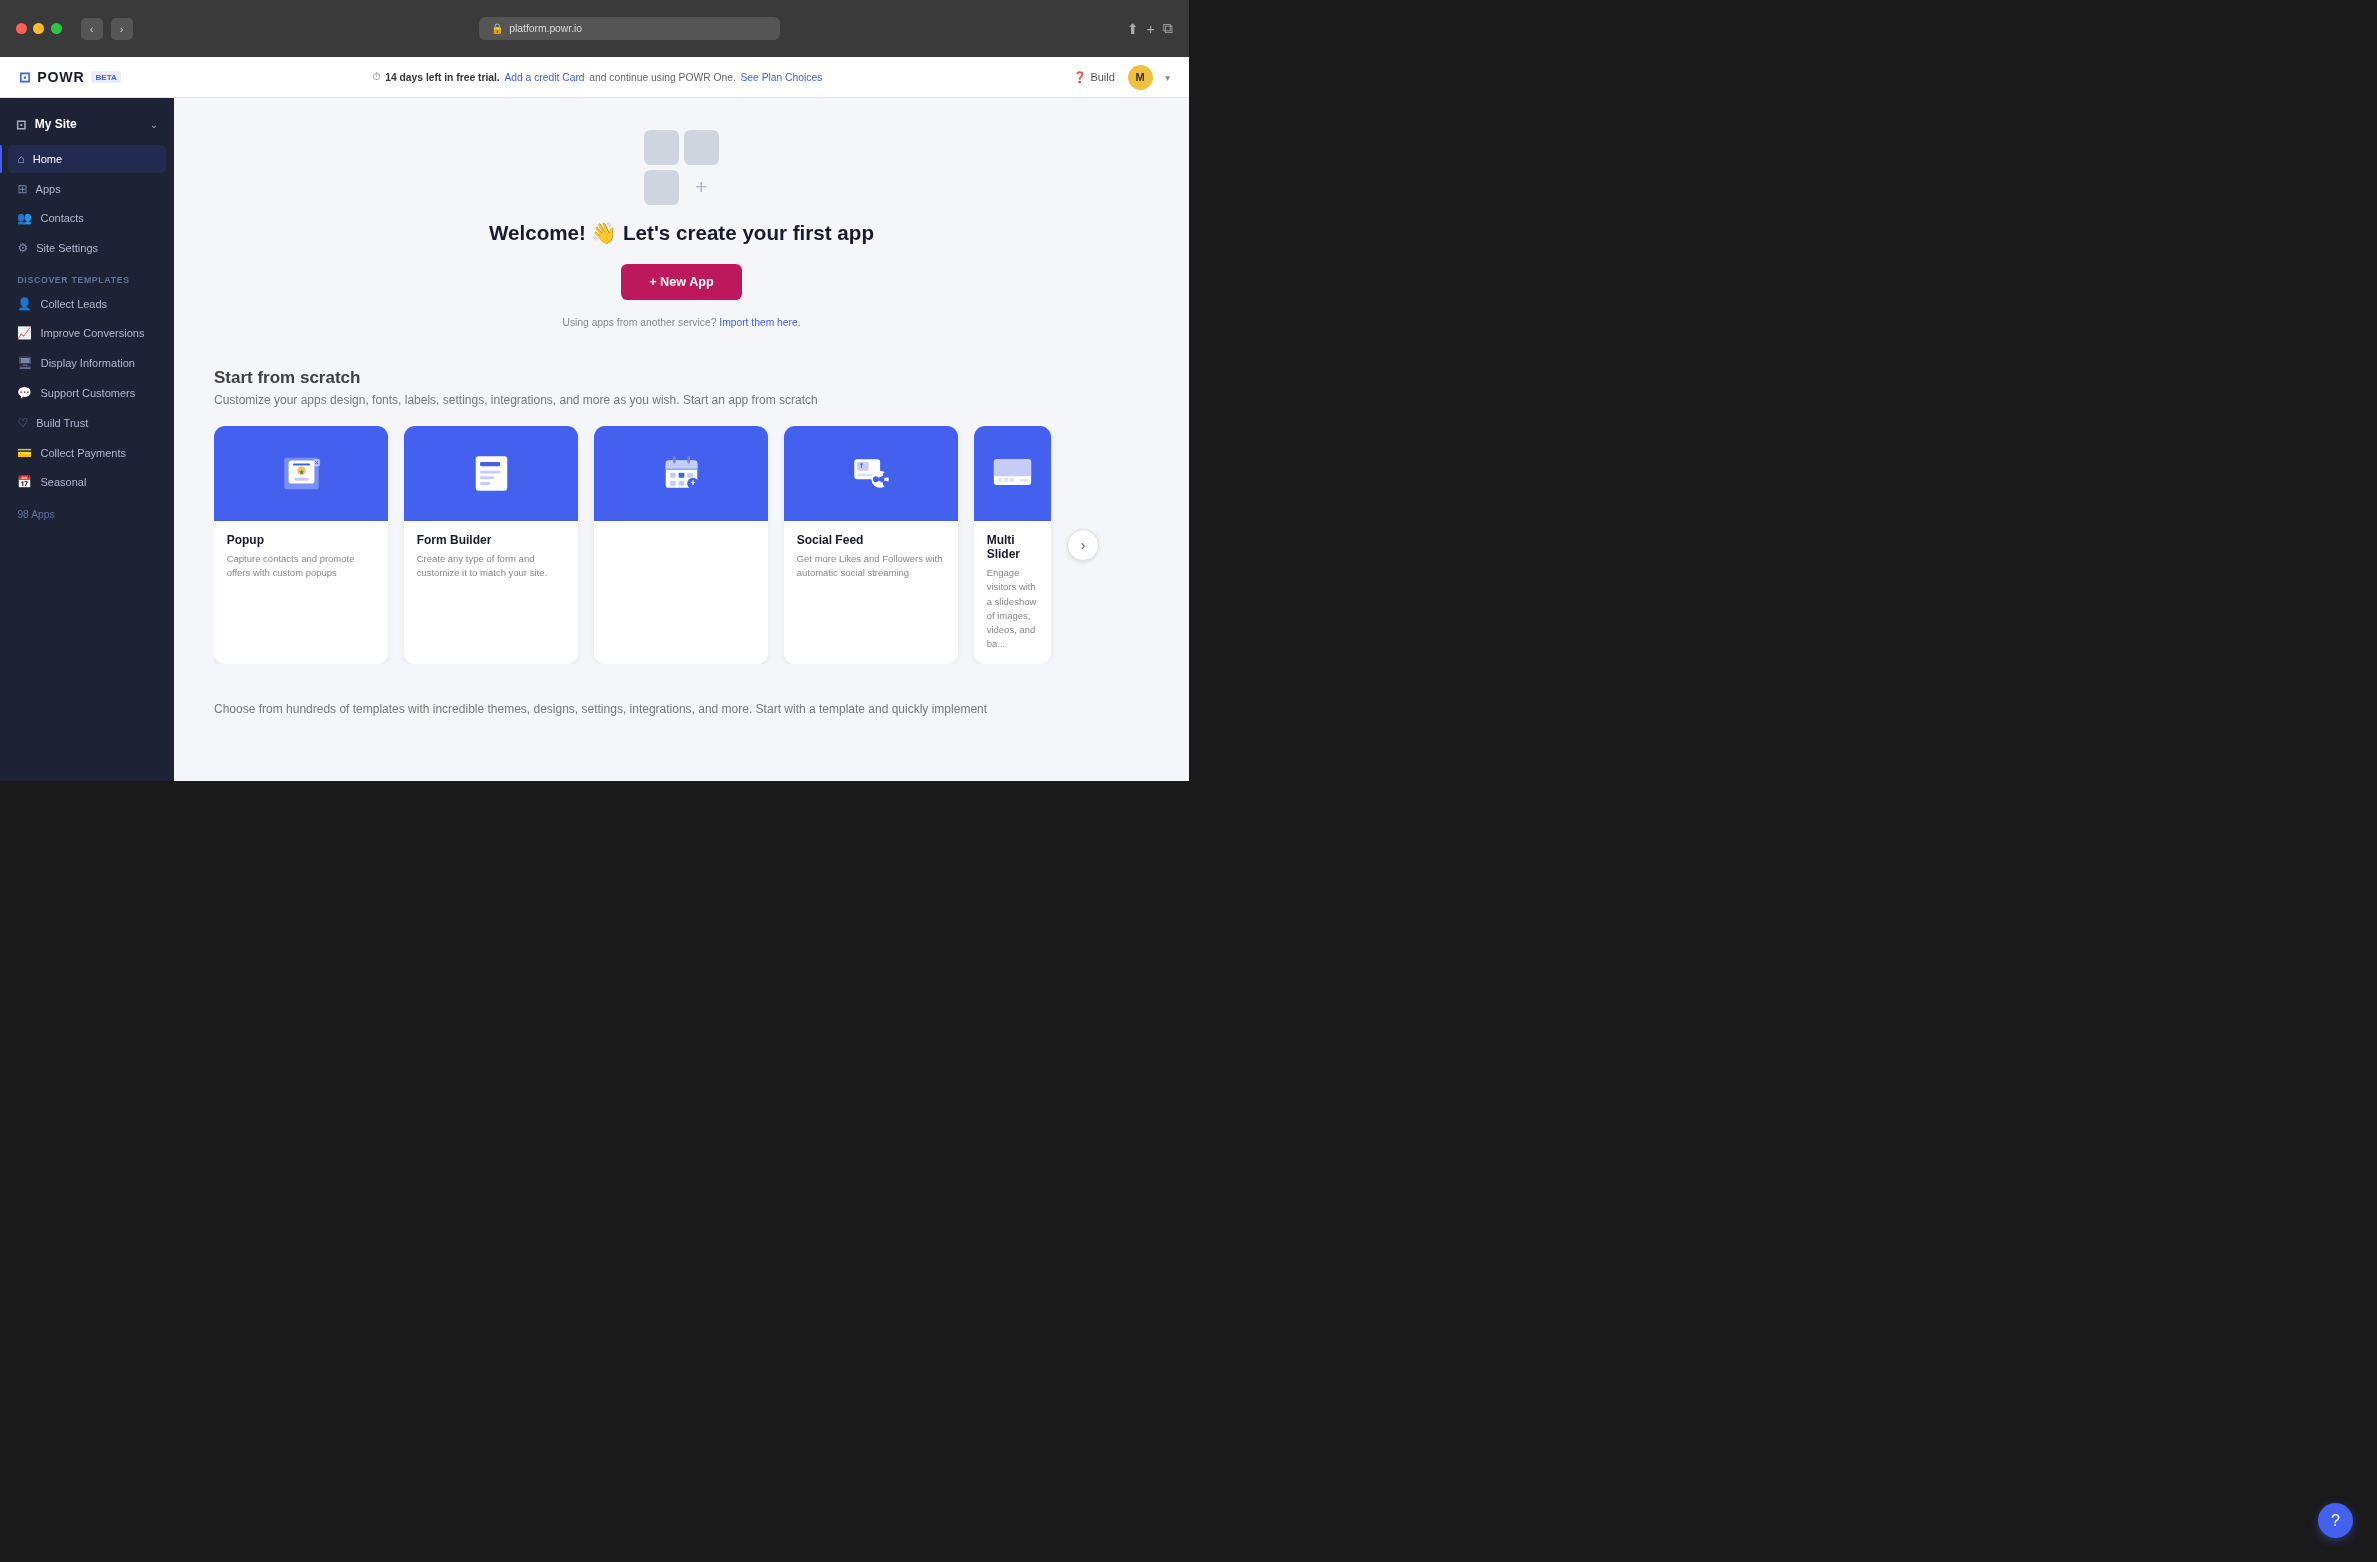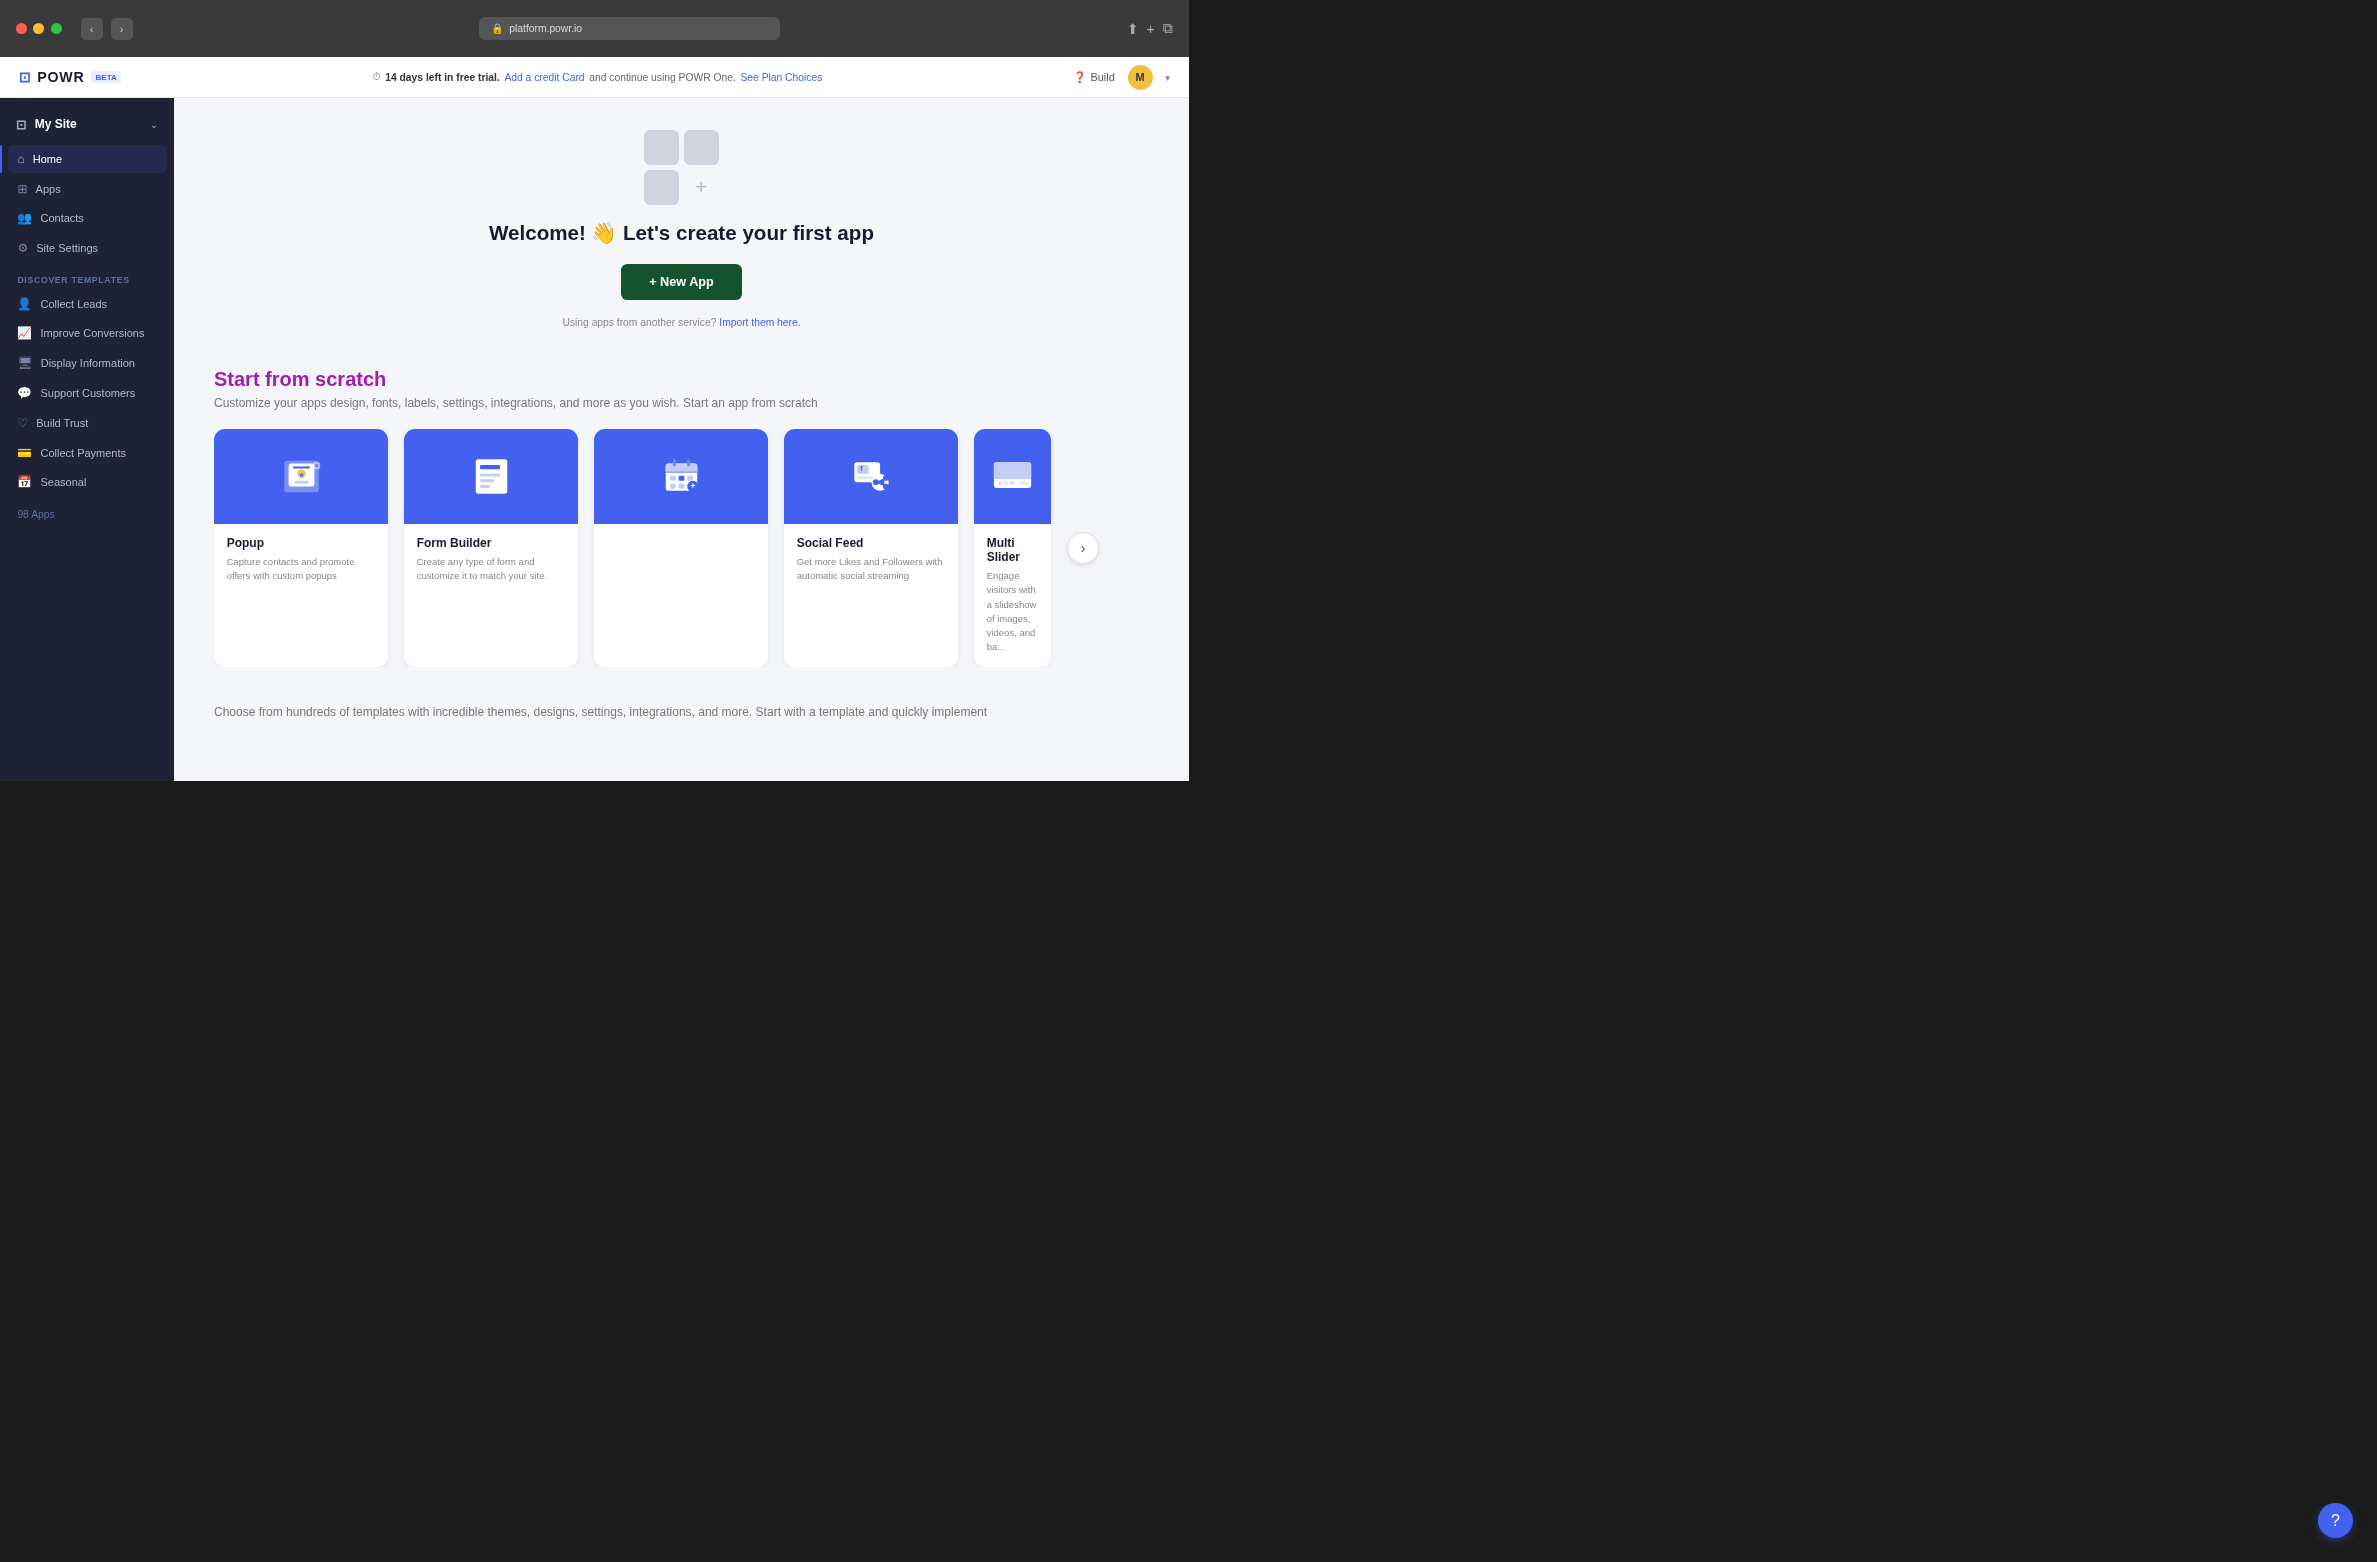--- a/index.html
+++ b/index.html
@@ -277,41 +277,41 @@
       font-size: 20.6px;
       font-weight: 300;
     }
     .welcome-title {
       font-size: 20.6px;
       font-weight: 700;
       color: #1a1a2e;
       margin-bottom: 19px;
     }
     .new-app-btn {
-      background: #14532d;
+      background: #be185d;
       color: #fff;
       border: none;
       border-radius: 6.3px;
       padding: 11px 28.5px;
       font-size: 12.7px;
       font-weight: 600;
       cursor: pointer;
       margin-bottom: 17.4px;
     }
     .import-text {
       font-size: 10.3px;
       color: #888;
     }
     .import-text .link { color: #4361ee; cursor: pointer; }
 
     
     .section-title {
-      font-size: 20px;
+      font-size: 17px;
       font-weight: 700;
-      color: #a21caf;
+      color: #404040;
       margin-bottom: 4.7px;
     }
     .section-desc {
       font-size: 12px;
       color: #777;
       margin-bottom: 19px;
     }
 
     
     .apps-row {

